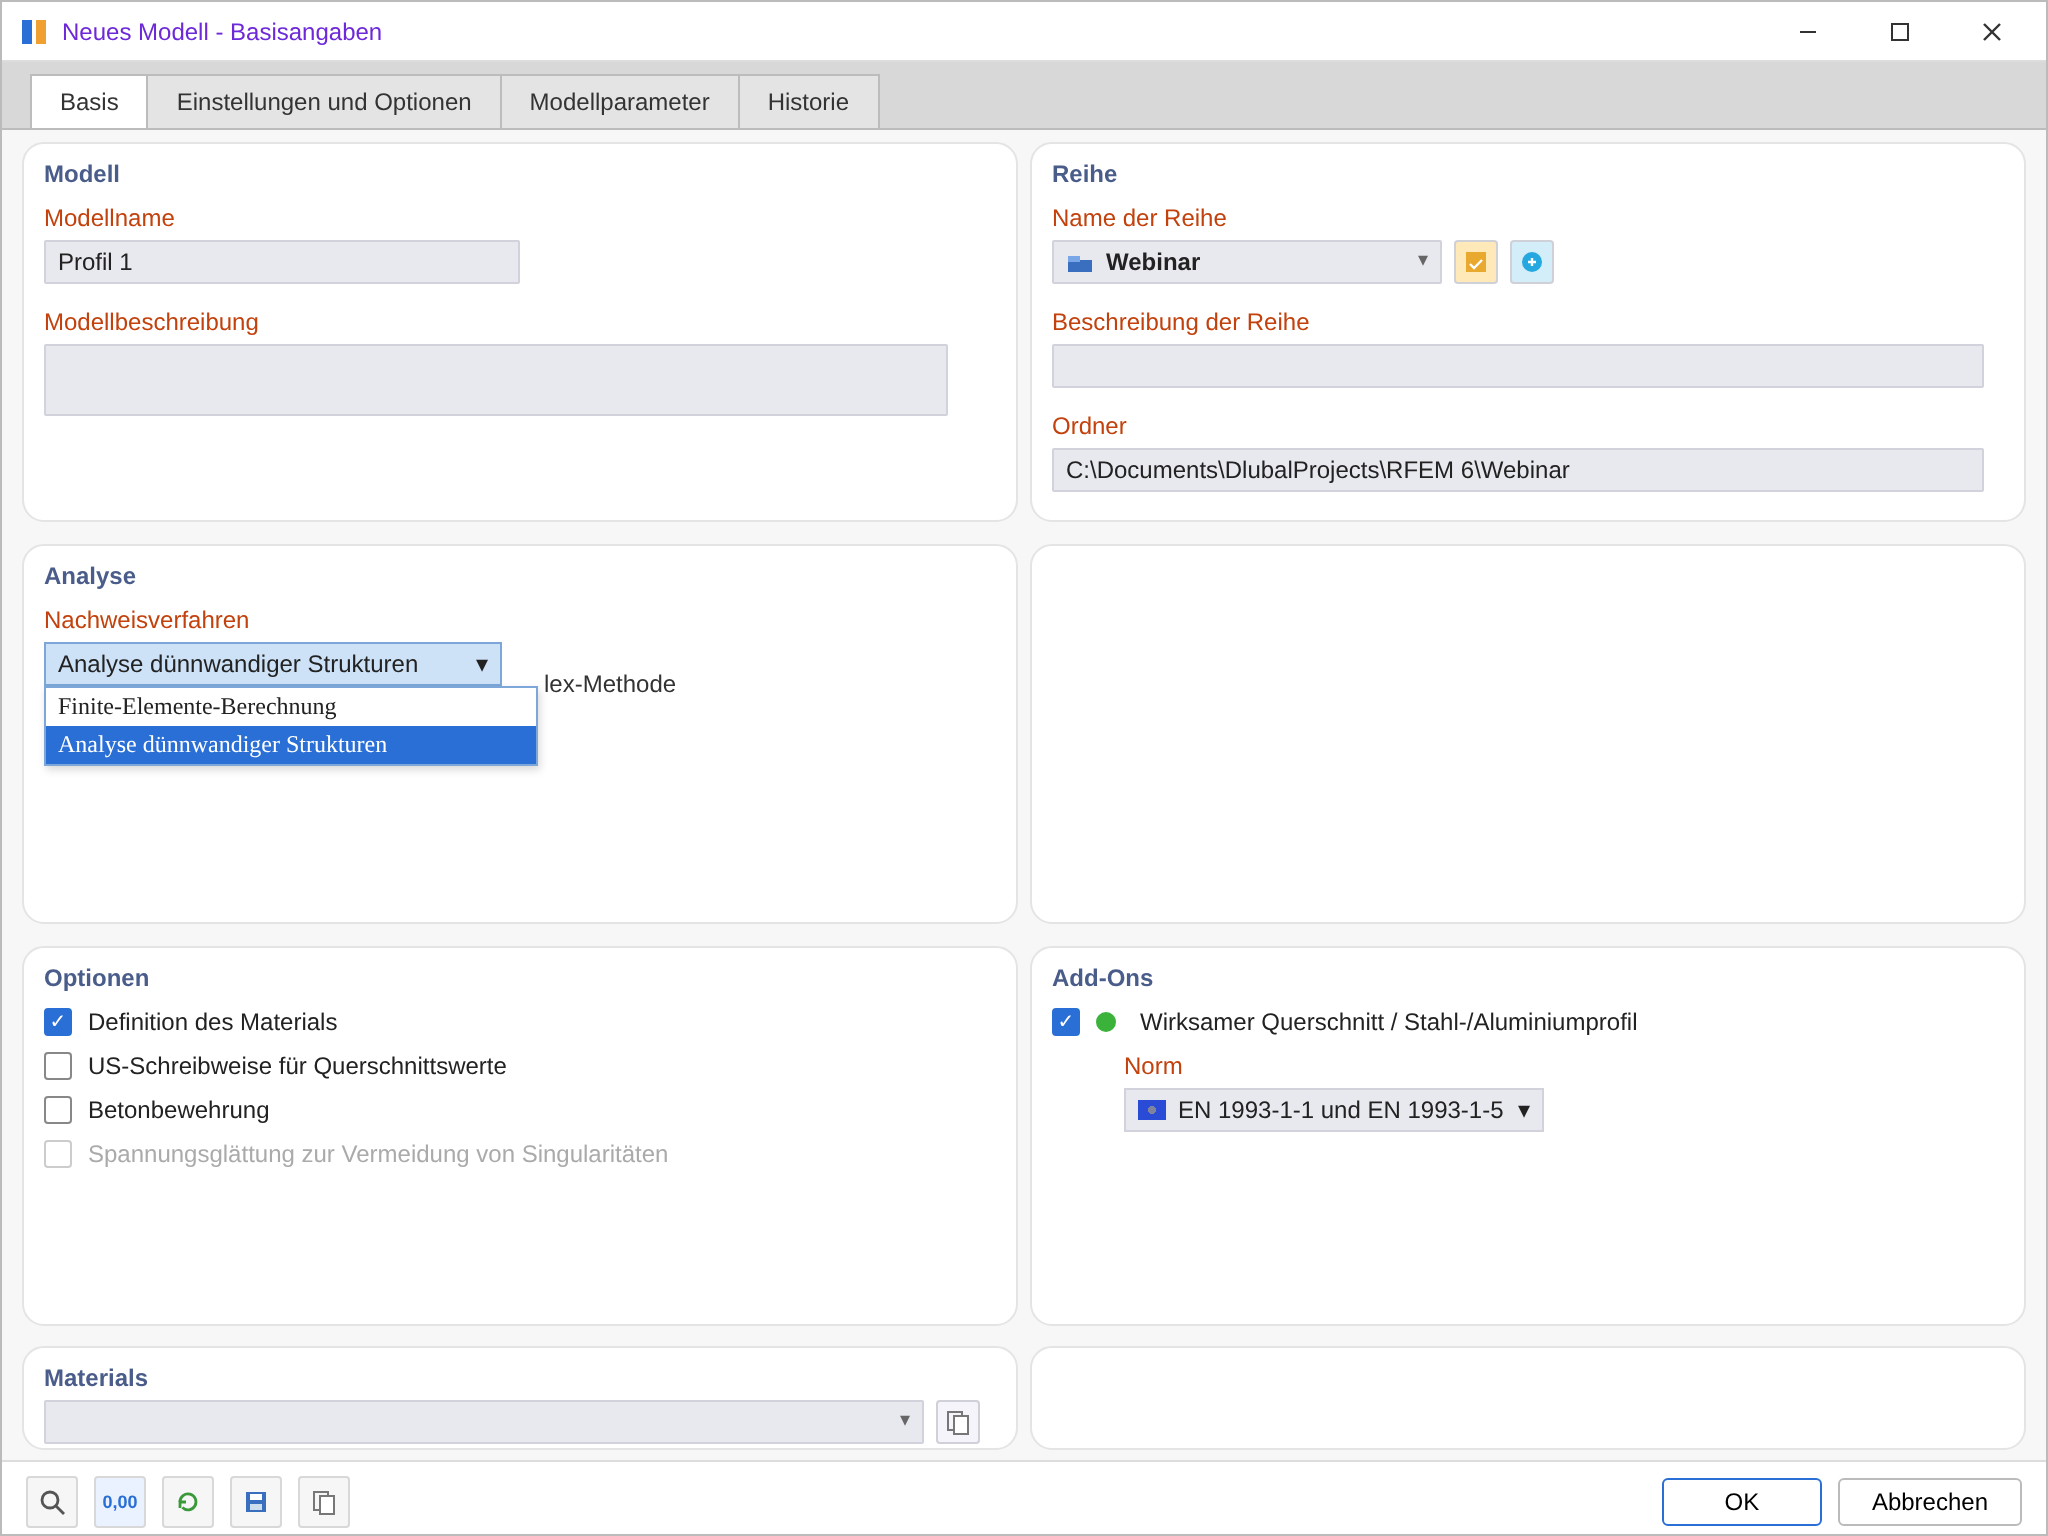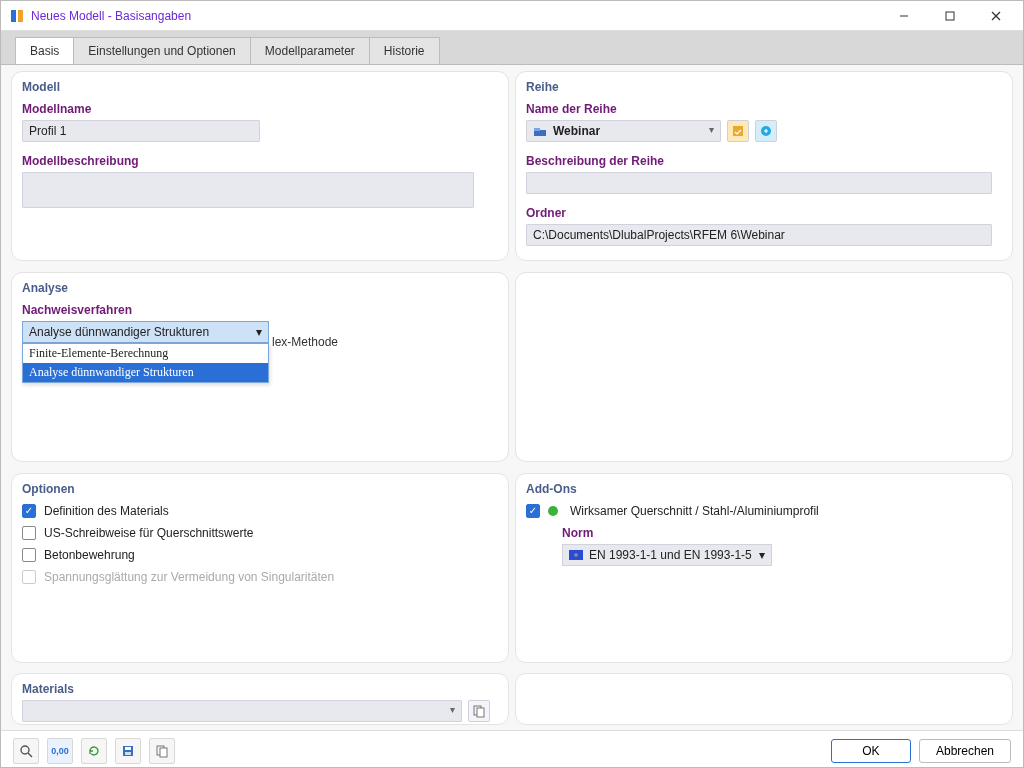--- a/index.html
+++ b/index.html
@@ -77,24 +77,23 @@
     padding: 8px 10px 10px 10px;
   }
   .groupbox h3 {
     margin: 0 0 8px 0;
     font-size: 12px;
     font-weight: 600;
     color: #4a5d8a;
   }
   .label {
     font-size: 12px;
-    color: #701a75;
+    color: #c2410c;
     margin-bottom: 4px;
     display: block;
-    font-weight: bold;
   }
   .textfield, .dropdown {
     width: 100%;
     background: #e8e8ef;
     border: 1px solid #d2d2dc;
     padding: 3px 6px;
     font-size: 12px;
     color: #222;
     height: 22px;
     display: flex;
@@ -125,21 +124,21 @@
   .reihe-row .dropdown { width: 195px; }
   .small-btn {
     width: 22px; height: 22px;
     border: 1px solid #d0d0d8;
     background: #f4f4fa;
     display: inline-flex; align-items: center; justify-content: center;
     font-size: 12px;
     border-radius: 2px;
   }
   
-  .analyse-wrap { width: 247px; position: relative; }
+  .analyse-wrap { width: 229px; position: relative; }
   .analyse-dd {
     background: #cde2f7;
     border: 1px solid #7da7d9;
     padding: 3px 6px;
     height: 22px;
     display: flex; align-items: center; justify-content: space-between;
     font-size: 12px;
   }
   .dd-list {
     position: absolute;

